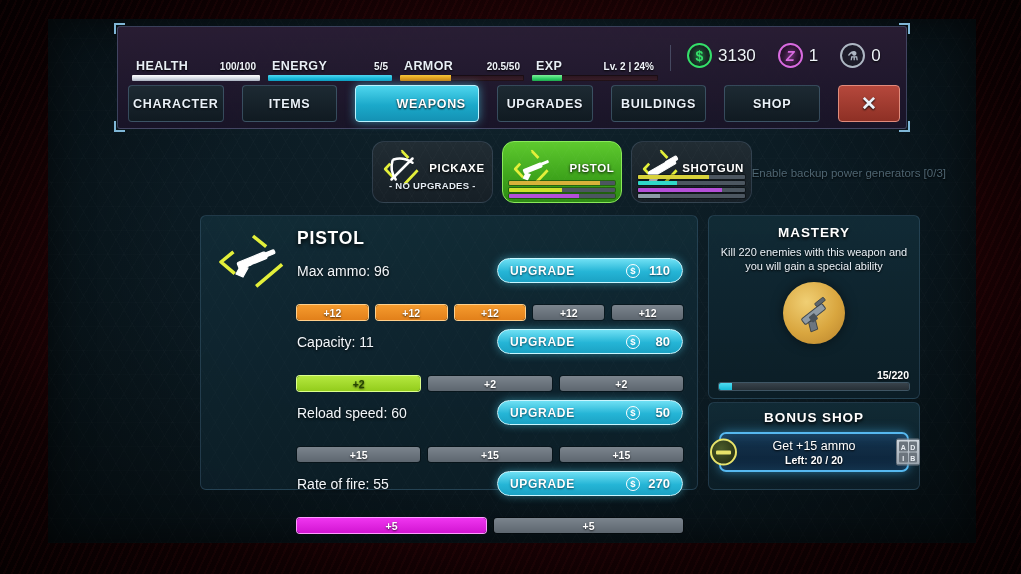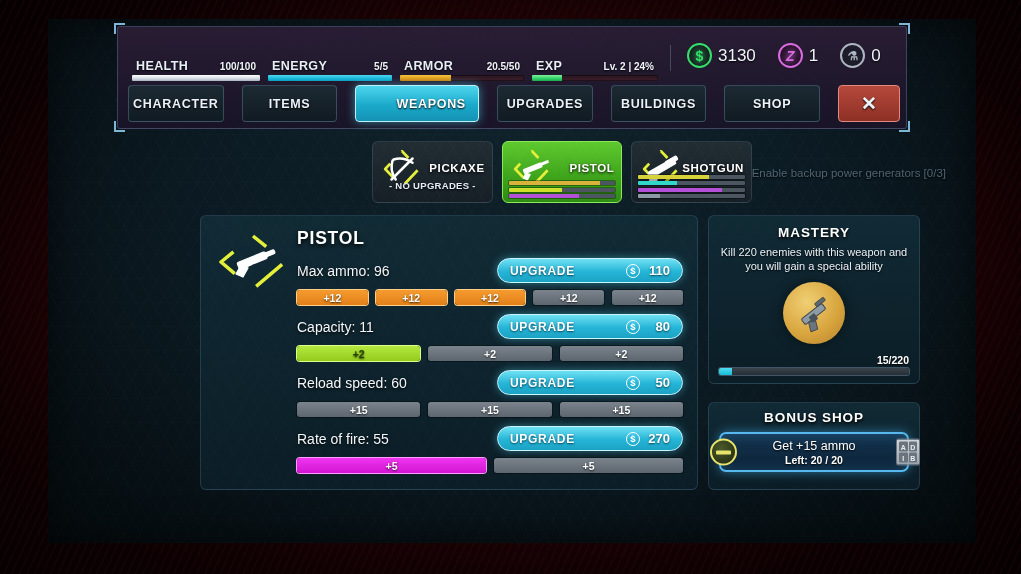--- a/index.html
+++ b/index.html
@@ -98,21 +98,21 @@
     padding-left:28px;
   }
   .tab.close{
     flex:0 0 62px; background:linear-gradient(180deg,#b5483c,#8e3025);
     border:1px solid #e08b7c; font-size:19px; letter-spacing:0;
   }
 
   
   #wsel{ position:absolute; left:324px; top:122px; width:380px; height:62px; display:flex; gap:9px; z-index:5; }
   .wcard{
-    flex:1; position:relative; border-radius:6px; overflow:hidden; cursor:pointer;
+    flex:1; position:relative; border-radius:12px; overflow:hidden; cursor:pointer;
     background:linear-gradient(180deg,#212c33,#161f26);
     border:1px solid rgba(110,140,170,.25);
   }
   .wcard.sel{ background:linear-gradient(180deg,#5ec92e,#3da31b 60%,#2e8b14); border:1px solid #8ae85a; }
   .wcard .whex{ position:absolute; inset:0; opacity:.35;
     background-image:repeating-linear-gradient(60deg, rgba(255,255,255,.05) 0 1px, transparent 1px 12px),
                      repeating-linear-gradient(-60deg, rgba(255,255,255,.05) 0 1px, transparent 1px 12px); }
   .wname{ position:absolute; right:7px; top:20px; font-size:11.5px; font-weight:bold; letter-spacing:.6px;
     color:#fff; text-shadow:0 1px 3px #000; }
   .wsub{ position:absolute; left:0; right:0; top:38px; text-align:center; font-size:9.5px; font-weight:bold;
@@ -147,30 +147,30 @@
     justify-content:space-between; padding:0 12px; cursor:pointer;
     background:linear-gradient(180deg,#6fe0f4,#25b5d6 55%,#1ba2c4);
     border:1px solid #c8f6ff; box-shadow:0 0 9px rgba(80,220,250,.45);
   }
   .upbtn .ul{ font-size:12px; font-weight:bold; color:#fff; letter-spacing:.7px; text-shadow:0 1px 2px rgba(0,40,55,.8); }
   .upbtn .ur{ display:flex; align-items:center; gap:4px; }
   .coin{ width:14px; height:14px; border-radius:50%; border:1.6px solid #fff; color:#fff;
     font-size:9.5px; font-weight:bold; display:flex; align-items:center; justify-content:center; }
   .upbtn .cost{ font-size:13px; font-weight:bold; color:#fff; text-shadow:0 1px 2px rgba(0,40,55,.8); min-width:26px; text-align:right; }
 
-  .pips{ display:flex; gap:8px; margin-top:7px; }
+  .pips{ display:flex; gap:8px; margin-top:22px; }
   .pip{ flex:1; height:15px; border-radius:3px; display:flex; align-items:center; justify-content:center;
     font-size:10.5px; font-weight:bold; color:#fff; text-shadow:0 1px 2px rgba(0,0,0,.75);
     background:linear-gradient(180deg,#7b848d,#5d666f); box-shadow:0 0 0 1px rgba(0,0,0,.35); }
   .pip.on-orange{ background:linear-gradient(180deg,#f59b2e,#e2801a); box-shadow:0 0 0 1px #ffcf8a; }
   .pip.on-green{ background:linear-gradient(180deg,#b5e83f,#93cc1c); box-shadow:0 0 0 1px #dcff8c; color:#244400; }
   .pip.on-magenta{ background:linear-gradient(180deg,#ef36ef,#d215d2); box-shadow:0 0 0 1px #ff9bff; }
 
   
-  #right{ flex:1; display:flex; flex-direction:column; gap:18px;border-radius:11px; }
+  #right{ flex:1; display:flex; flex-direction:column; gap:3px;border-radius:11px; }
   .rpanel{ position:relative; border-radius:6px;
     background:linear-gradient(180deg, rgba(18,44,55,.93), rgba(12,30,39,.95));
     border:1px solid rgba(90,130,160,.28); }
   #mastery{ flex:1; padding:9px 10px 8px 10px; display:flex; flex-direction:column; align-items:center; }
   .rtitle{ font-size:13.5px; font-weight:bold; color:#fff; letter-spacing:.9px; text-shadow:0 2px 3px #000; }
   .mdesc{ margin-top:5px; font-size:11px; line-height:1.28; color:#eaf1f8; text-align:center; text-shadow:0 1px 2px #000; }
   .morb{ width:62px; height:62px; border-radius:50%; margin:9px 0 0 0; position:relative;
     background:radial-gradient(circle at 38% 32%, #f0cf74, #d9a63f 55%, #b8812a 100%);
     display:flex; align-items:center; justify-content:center; box-shadow:0 0 12px rgba(0,0,0,.5); }
   .morb svg{ width:44px; height:44px; }

